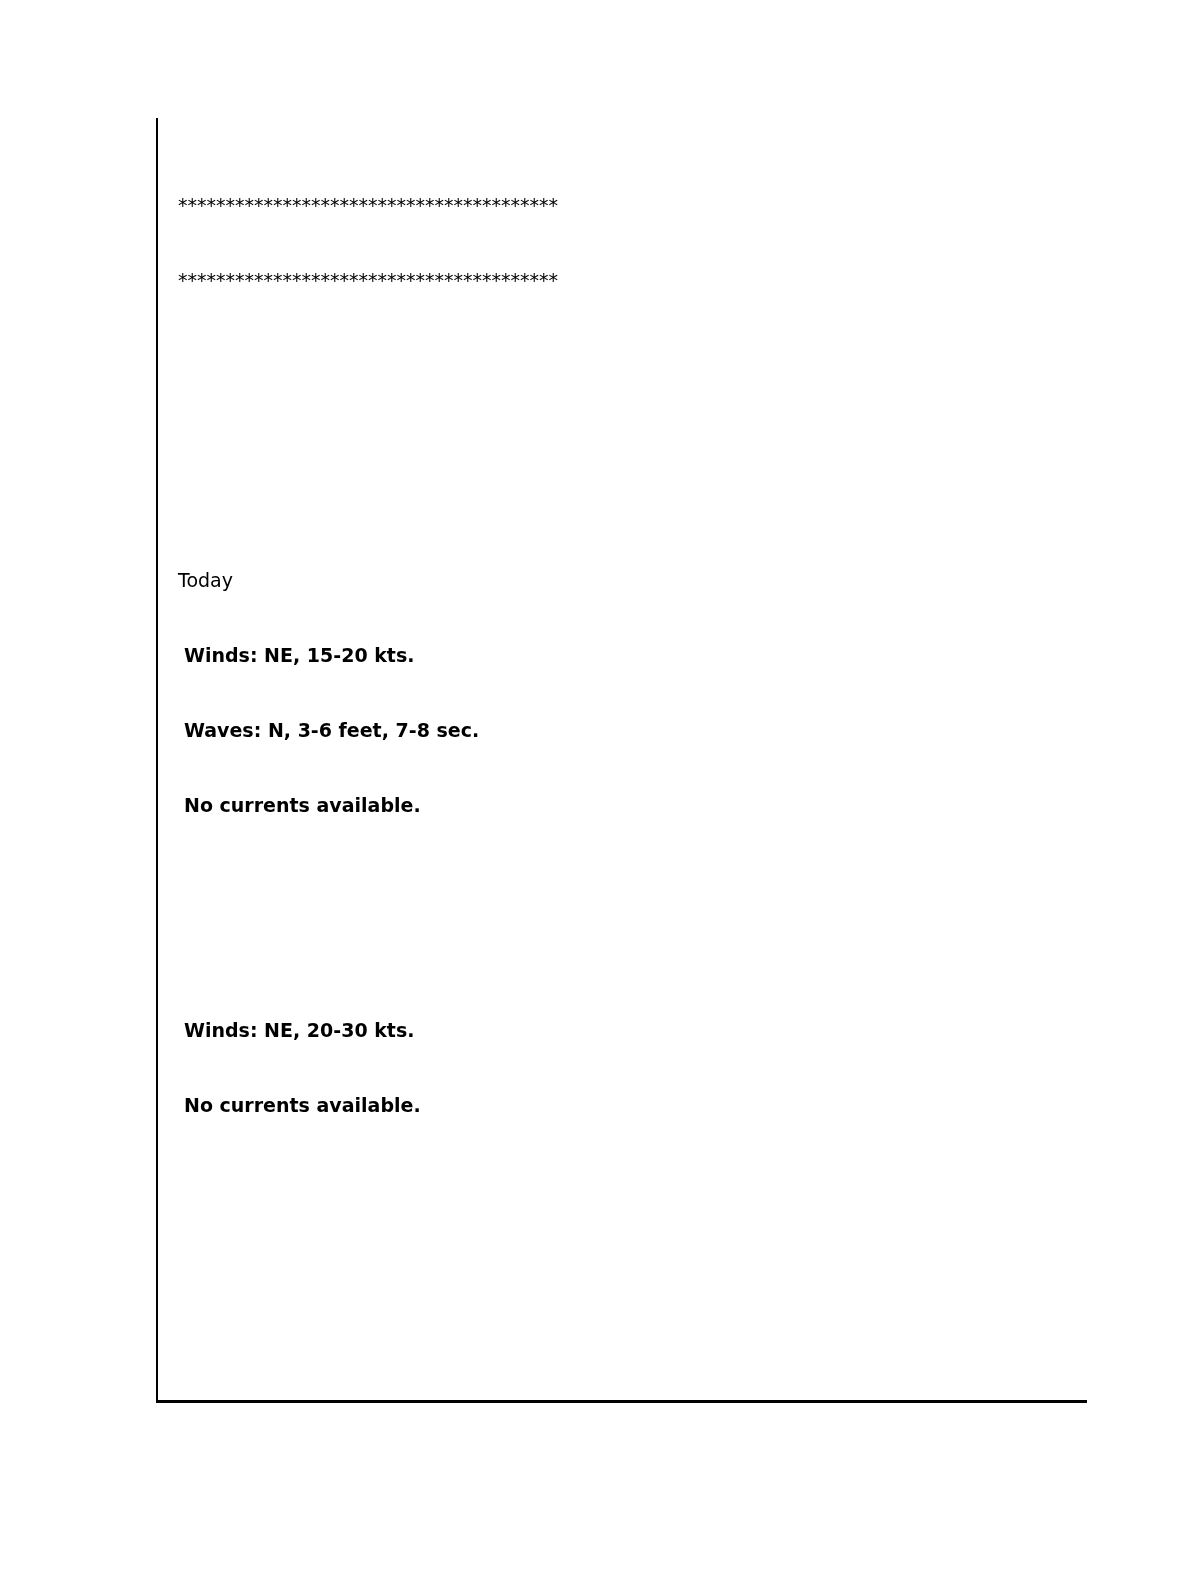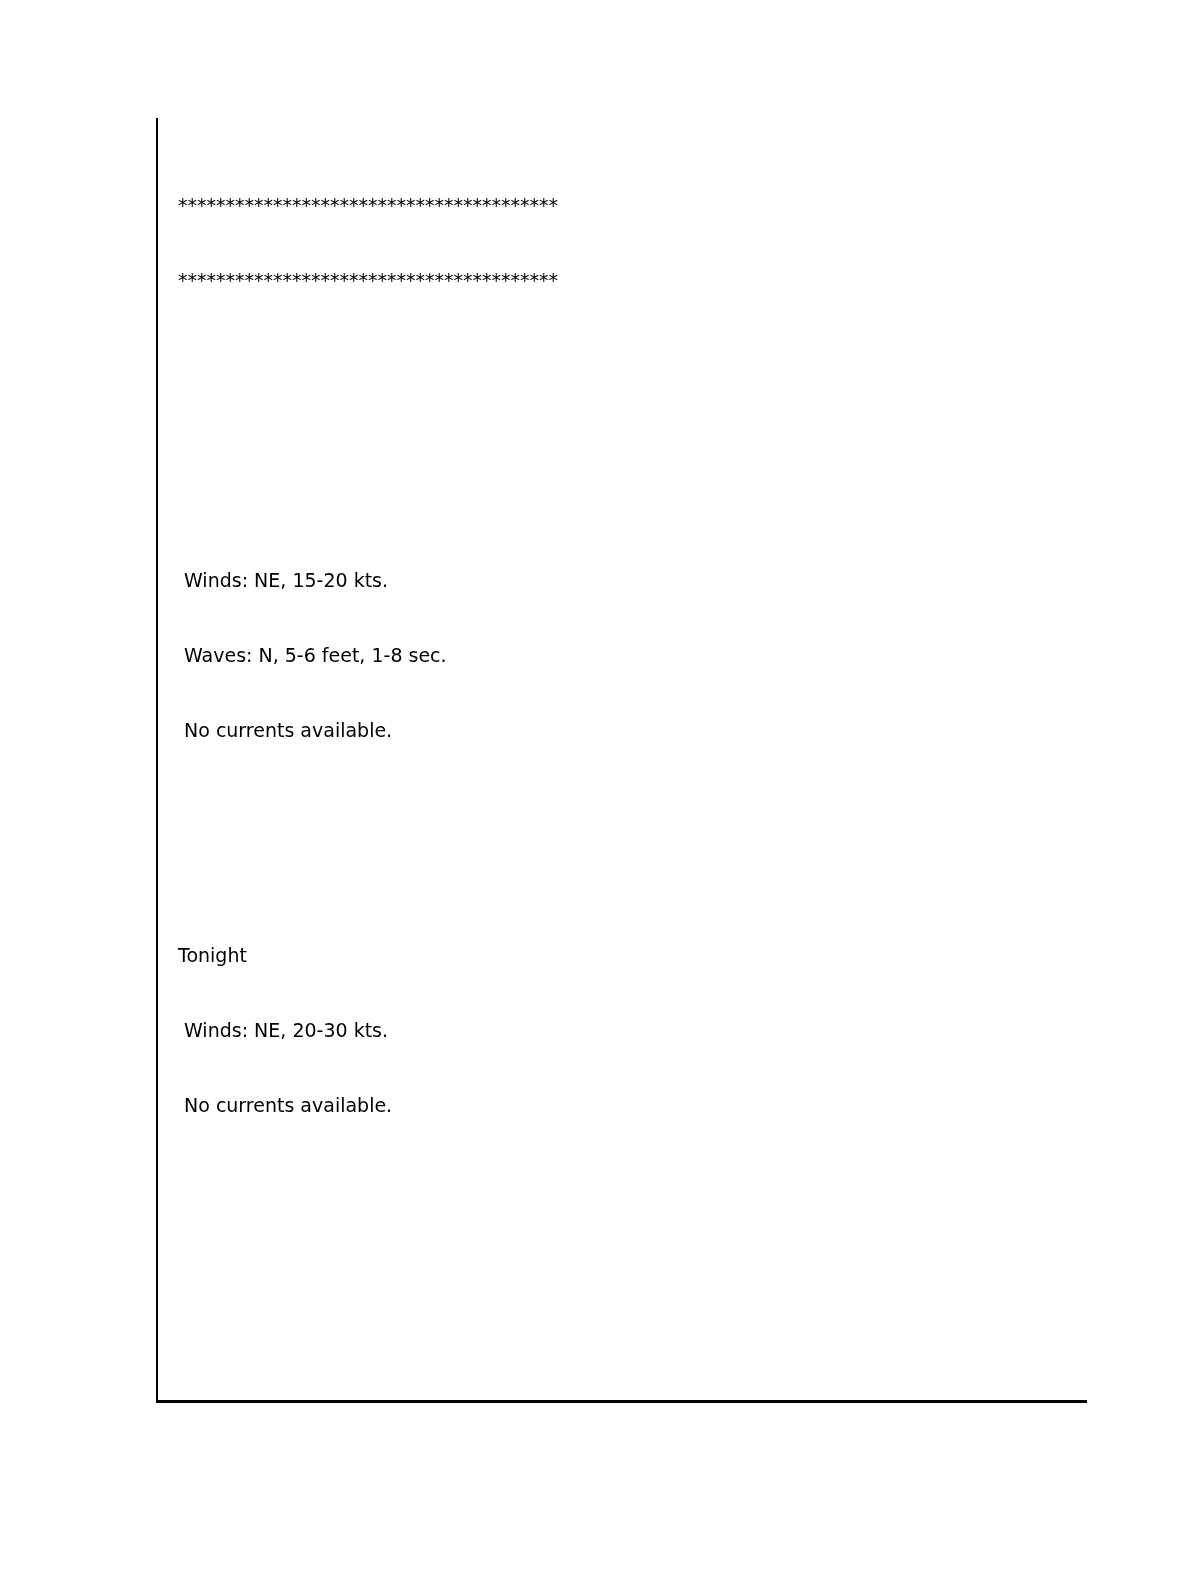--- a/index.html
+++ b/index.html
@@ -37,45 +37,45 @@
     position: absolute;
     left: 178px;
     top: 118px;
     font-size: 19px;
     line-height: 25px;
     white-space: pre;
   }
   .line { height: 25px; }
   .sp { height: 25px; }
   .fc { margin-bottom: 25px; }
-  .det { padding-left: 6px; }
+  .det { padding-left: 6px; font-weight: bold; }
 </style>
 </head>
 <body>
 
 <div class="page">
 
   <div class="frame-left"></div>
   <div class="frame-bottom"></div>
 
   <div class="text-column">
 
     <div class="line">****************************************</div>
     <div class="line">****************************************</div>
     <div class="sp"></div>
     <div class="sp"></div>
 
     <div class="fc">
+      <div class="line hdr">Today</div>
       <div class="line det">Winds: NE, 15-20 kts.</div>
-      <div class="line det">Waves: N, 5-6 feet, 1-8 sec.</div>
+      <div class="line det">Waves: N, 3-6 feet, 7-8 sec.</div>
       <div class="line det">No currents available.</div>
     </div>
 
     <div class="fc">
-      <div class="line hdr">Tonight</div>
       <div class="line det">Winds: NE, 20-30 kts.</div>
       <div class="line det">No currents available.</div>
     </div>
 
     
 
     
 
     
 

